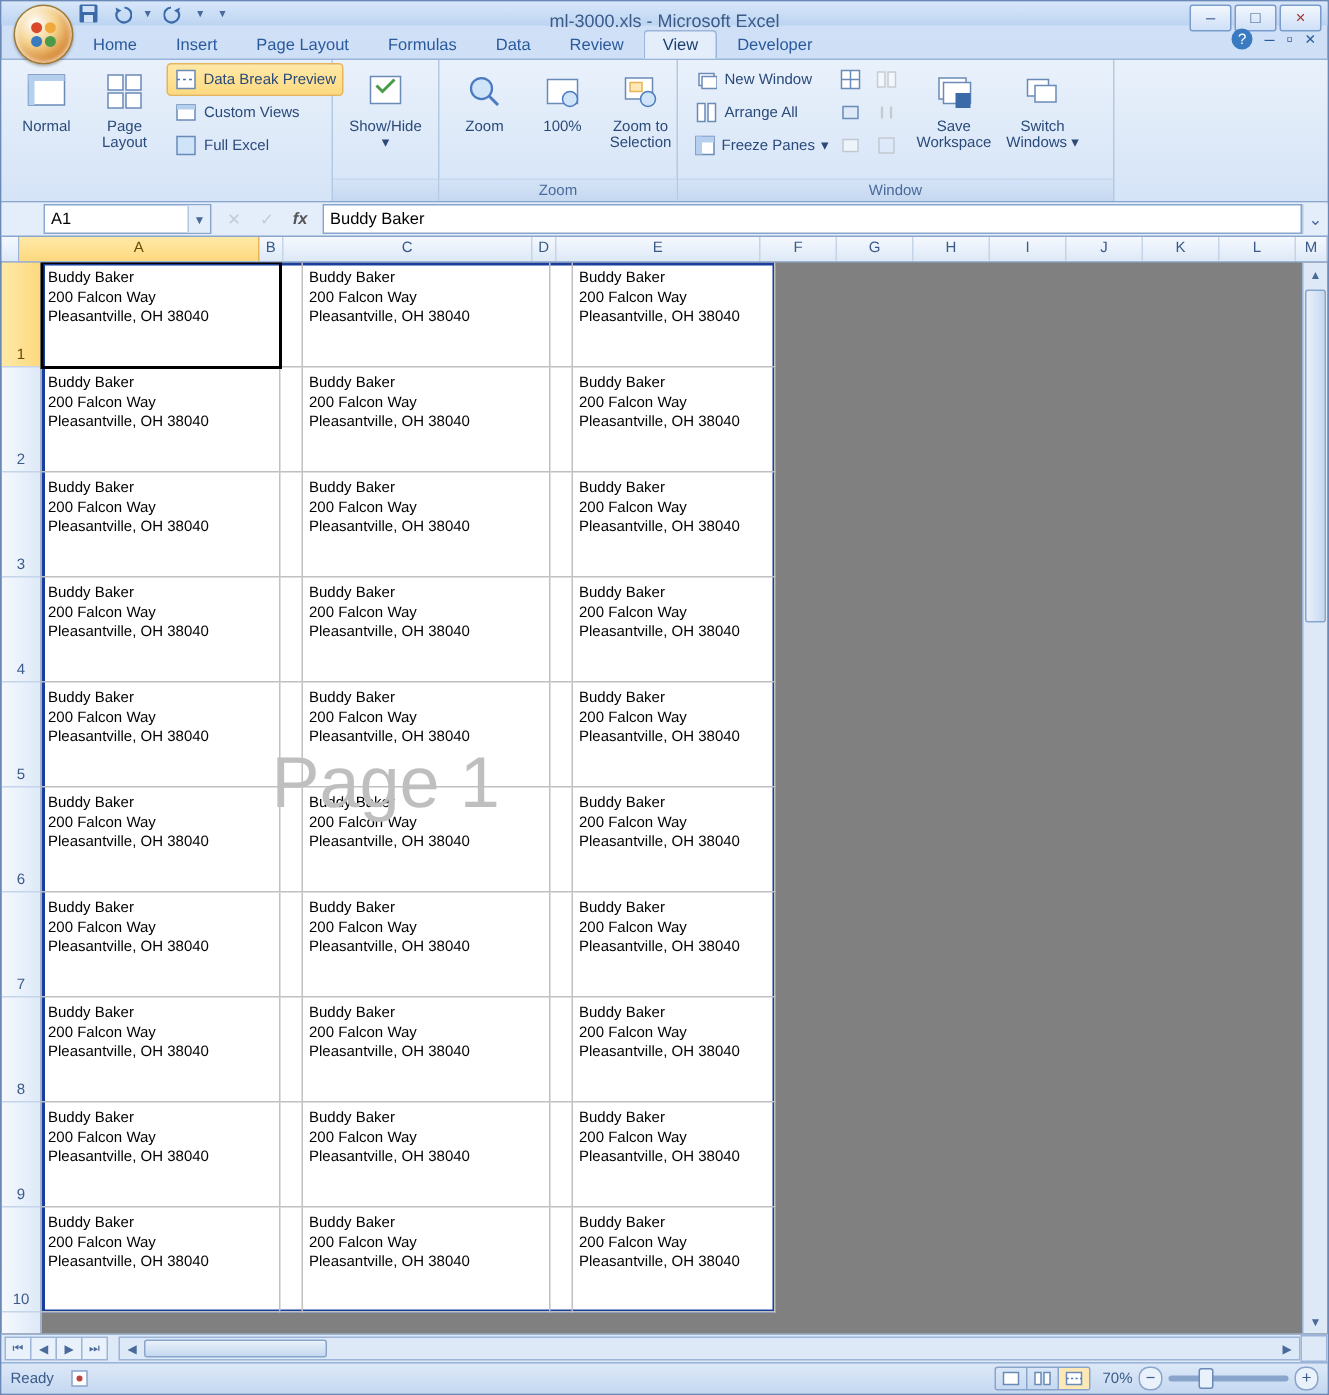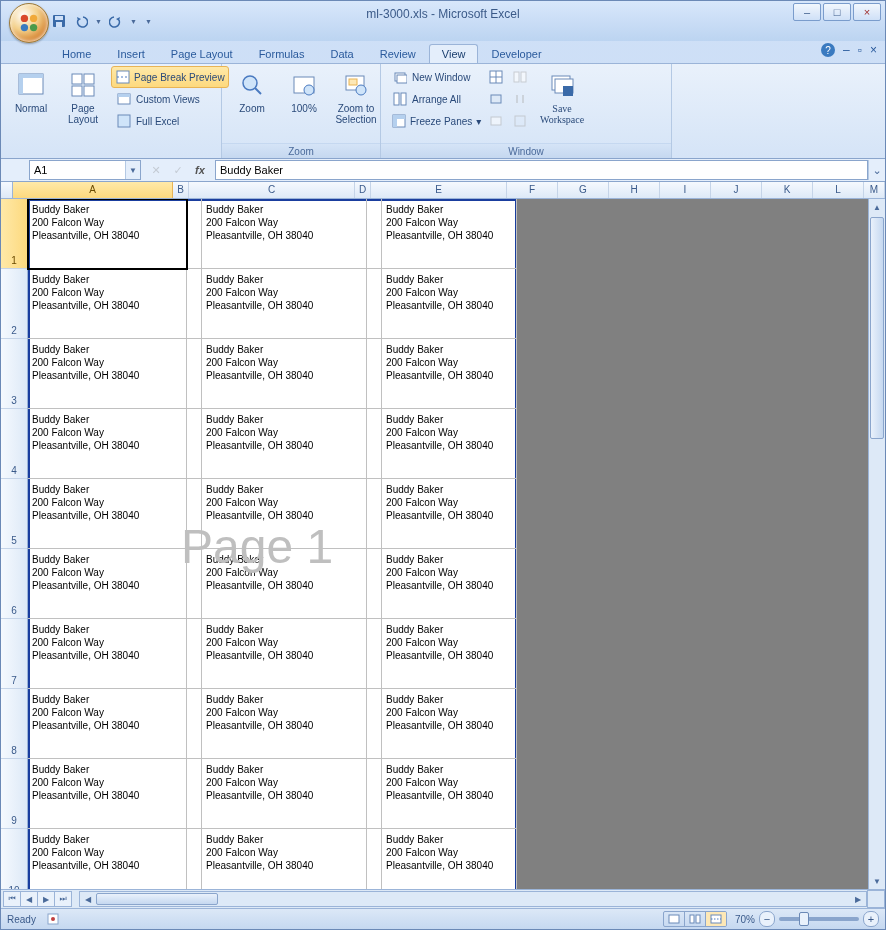--- a/index.html
+++ b/index.html
@@ -1,18 +1,18 @@
 <!DOCTYPE html>
 <html><head>
 <meta charset="utf-8">
 <style>
   html,body{margin:0;padding:0;font-family:"Segoe UI",Tahoma,sans-serif;font-size:11px;background:#9caac1;width:886px;height:930px;overflow:hidden;}
   .window{width:886px;height:930px;background:linear-gradient(#cfe0f7,#bcd4f1);display:flex;flex-direction:column;border:1px solid #6b89b6;box-sizing:border-box;}
   
-  .titlebar{height:40px;background:linear-gradient(#d8e7fb,#bcd4f1);display:flex;align-items:center;position:relative;}
+  .titlebar{height:16px;background:linear-gradient(#d8e7fb,#bcd4f1);display:flex;align-items:center;position:relative;}
   .office-btn{width:38px;height:38px;margin:2px 4px;position:absolute;top:0;left:4px;z-index:5;border-radius:50%;background:radial-gradient(circle at 35% 30%,#ffffff,#f3d08a 40%,#d88b3a 70%);border:1px solid #9c7a3a;box-shadow:inset 0 0 4px #fff,0 1px 2px rgba(0,0,0,.3);display:flex;align-items:center;justify-content:center;}
   .office-btn svg{width:22px;height:22px;}
   .qat{display:flex;align-items:center;gap:6px;margin-left:50px;height:100%;}
   .qat .ic{width:16px;height:16px;display:flex;align-items:center;justify-content:center;}
   .title-text{position:absolute;left:0;right:0;text-align:center;top:6px;font-size:12px;color:#3b5a88;pointer-events:none;}
   .win-controls{position:absolute;right:4px;top:2px;display:flex;gap:2px;}
   .win-controls .wc{width:26px;height:16px;border:1px solid #7a9ccc;border-radius:2px;background:linear-gradient(#f2f7fd,#cfe0f7);color:#3b5a88;font-size:11px;display:flex;align-items:center;justify-content:center;line-height:1;}
   
   .tabs{height:22px;display:flex;align-items:flex-end;padding-left:48px;gap:0;position:relative;}
   .tab{padding:3px 12px 3px 12px;color:#2a5a9c;font-size:11px;border:1px solid transparent;border-bottom:none;border-radius:3px 3px 0 0;}
@@ -172,21 +172,21 @@
 Layout</span>
         </div>
         <div class="stackbtns" style="width:118px;">
           <div class="smbtn active">
             <span class="ic">
                 <svg width="14" height="14">
                   <rect x="1" y="1" width="12" height="12" fill="#fff" stroke="#6a8ab8"></rect>
                   <line x1="1" y1="7" x2="13" y2="7" stroke="#4a7ac0" stroke-dasharray="2"></line>
                 </svg>
               </span>
-            <span>Page Break Preview</span>
+            <span>Data Break Preview</span>
           </div>
           <div class="smbtn">
             <span class="ic">
                 <svg width="14" height="14">
                   <rect x="1" y="2" width="12" height="10" fill="#fff" stroke="#6a8ab8"></rect>
                   <rect x="1" y="2" width="12" height="3" fill="#b5d0ee"></rect>
                 </svg>
               </span>
             <span>Custom Views</span>
           </div>
@@ -195,20 +195,34 @@
                 <svg width="14" height="14">
                   <rect x="1" y="1" width="12" height="12" fill="#cfe4f9" stroke="#6a8ab8"></rect>
                 </svg>
               </span>
             <span>Full Excel</span>
           </div>
         </div>
       </div>
     </div>
 
+    <div class="group" style="width:62px;">
+      <div class="group-body" style="justify-content:center;">
+        <div class="bigbtn">
+          <span class="ic">
+              <svg width="28" height="28">
+                <rect x="4" y="4" width="20" height="18" fill="#fff" stroke="#6a8ab8"></rect>
+                <path d="M8 10 L12 14 L20 6" stroke="#4a9a4a" stroke-width="2" fill="none"></path>
+              </svg>
+            </span>
+          <span class="lbl"><span>Show/Hide</span> ▾</span>
+        </div>
+      </div>
+      <div class="group-label">&nbsp;</div>
+    </div>
 
     <div class="group" style="width:150px;">
       <div class="group-body">
         <div class="bigbtn">
           <span class="ic">
               <svg width="26" height="26">
                 <circle cx="11" cy="11" r="7" fill="#cfe4f9" stroke="#4a7ac0" stroke-width="1.5"></circle>
                 <line x1="16" y1="16" x2="22" y2="22" stroke="#4a7ac0" stroke-width="2"></line>
               </svg>
             </span>
@@ -317,22 +331,32 @@
             </div>
         </div>
         <div class="bigbtn" style="margin-left:4px;">
           <span class="ic">
               <svg width="26" height="26">
                 <rect x="3" y="4" width="18" height="14" fill="#fff" stroke="#6a8ab8"></rect>
                 <rect x="6" y="7" width="18" height="14" fill="#fff" stroke="#6a8ab8"></rect>
                 <rect x="14" y="14" width="10" height="10" fill="#3a6aa8"></rect>
               </svg>
             </span>
-          <span class="lbl" style="white-space:pre;font-family:Liberation Serif, serif;">Save
+          <span class="lbl" style="white-space:pre;">Save
 Workspace</span>
+        </div>
+        <div class="bigbtn">
+          <span class="ic">
+              <svg width="26" height="26">
+                <rect x="3" y="5" width="14" height="11" fill="#fff" stroke="#6a8ab8"></rect>
+                <rect x="8" y="9" width="14" height="11" fill="#fff" stroke="#6a8ab8"></rect>
+              </svg>
+            </span>
+          <span class="lbl"><span style="white-space:pre;">Switch
+Windows</span> ▾</span>
         </div>
       </div>
       <div class="group-label">Window</div>
     </div>
 
   </div>
 
   <div class="fbar">
     <div class="namebox">
       <span>A1</span>

